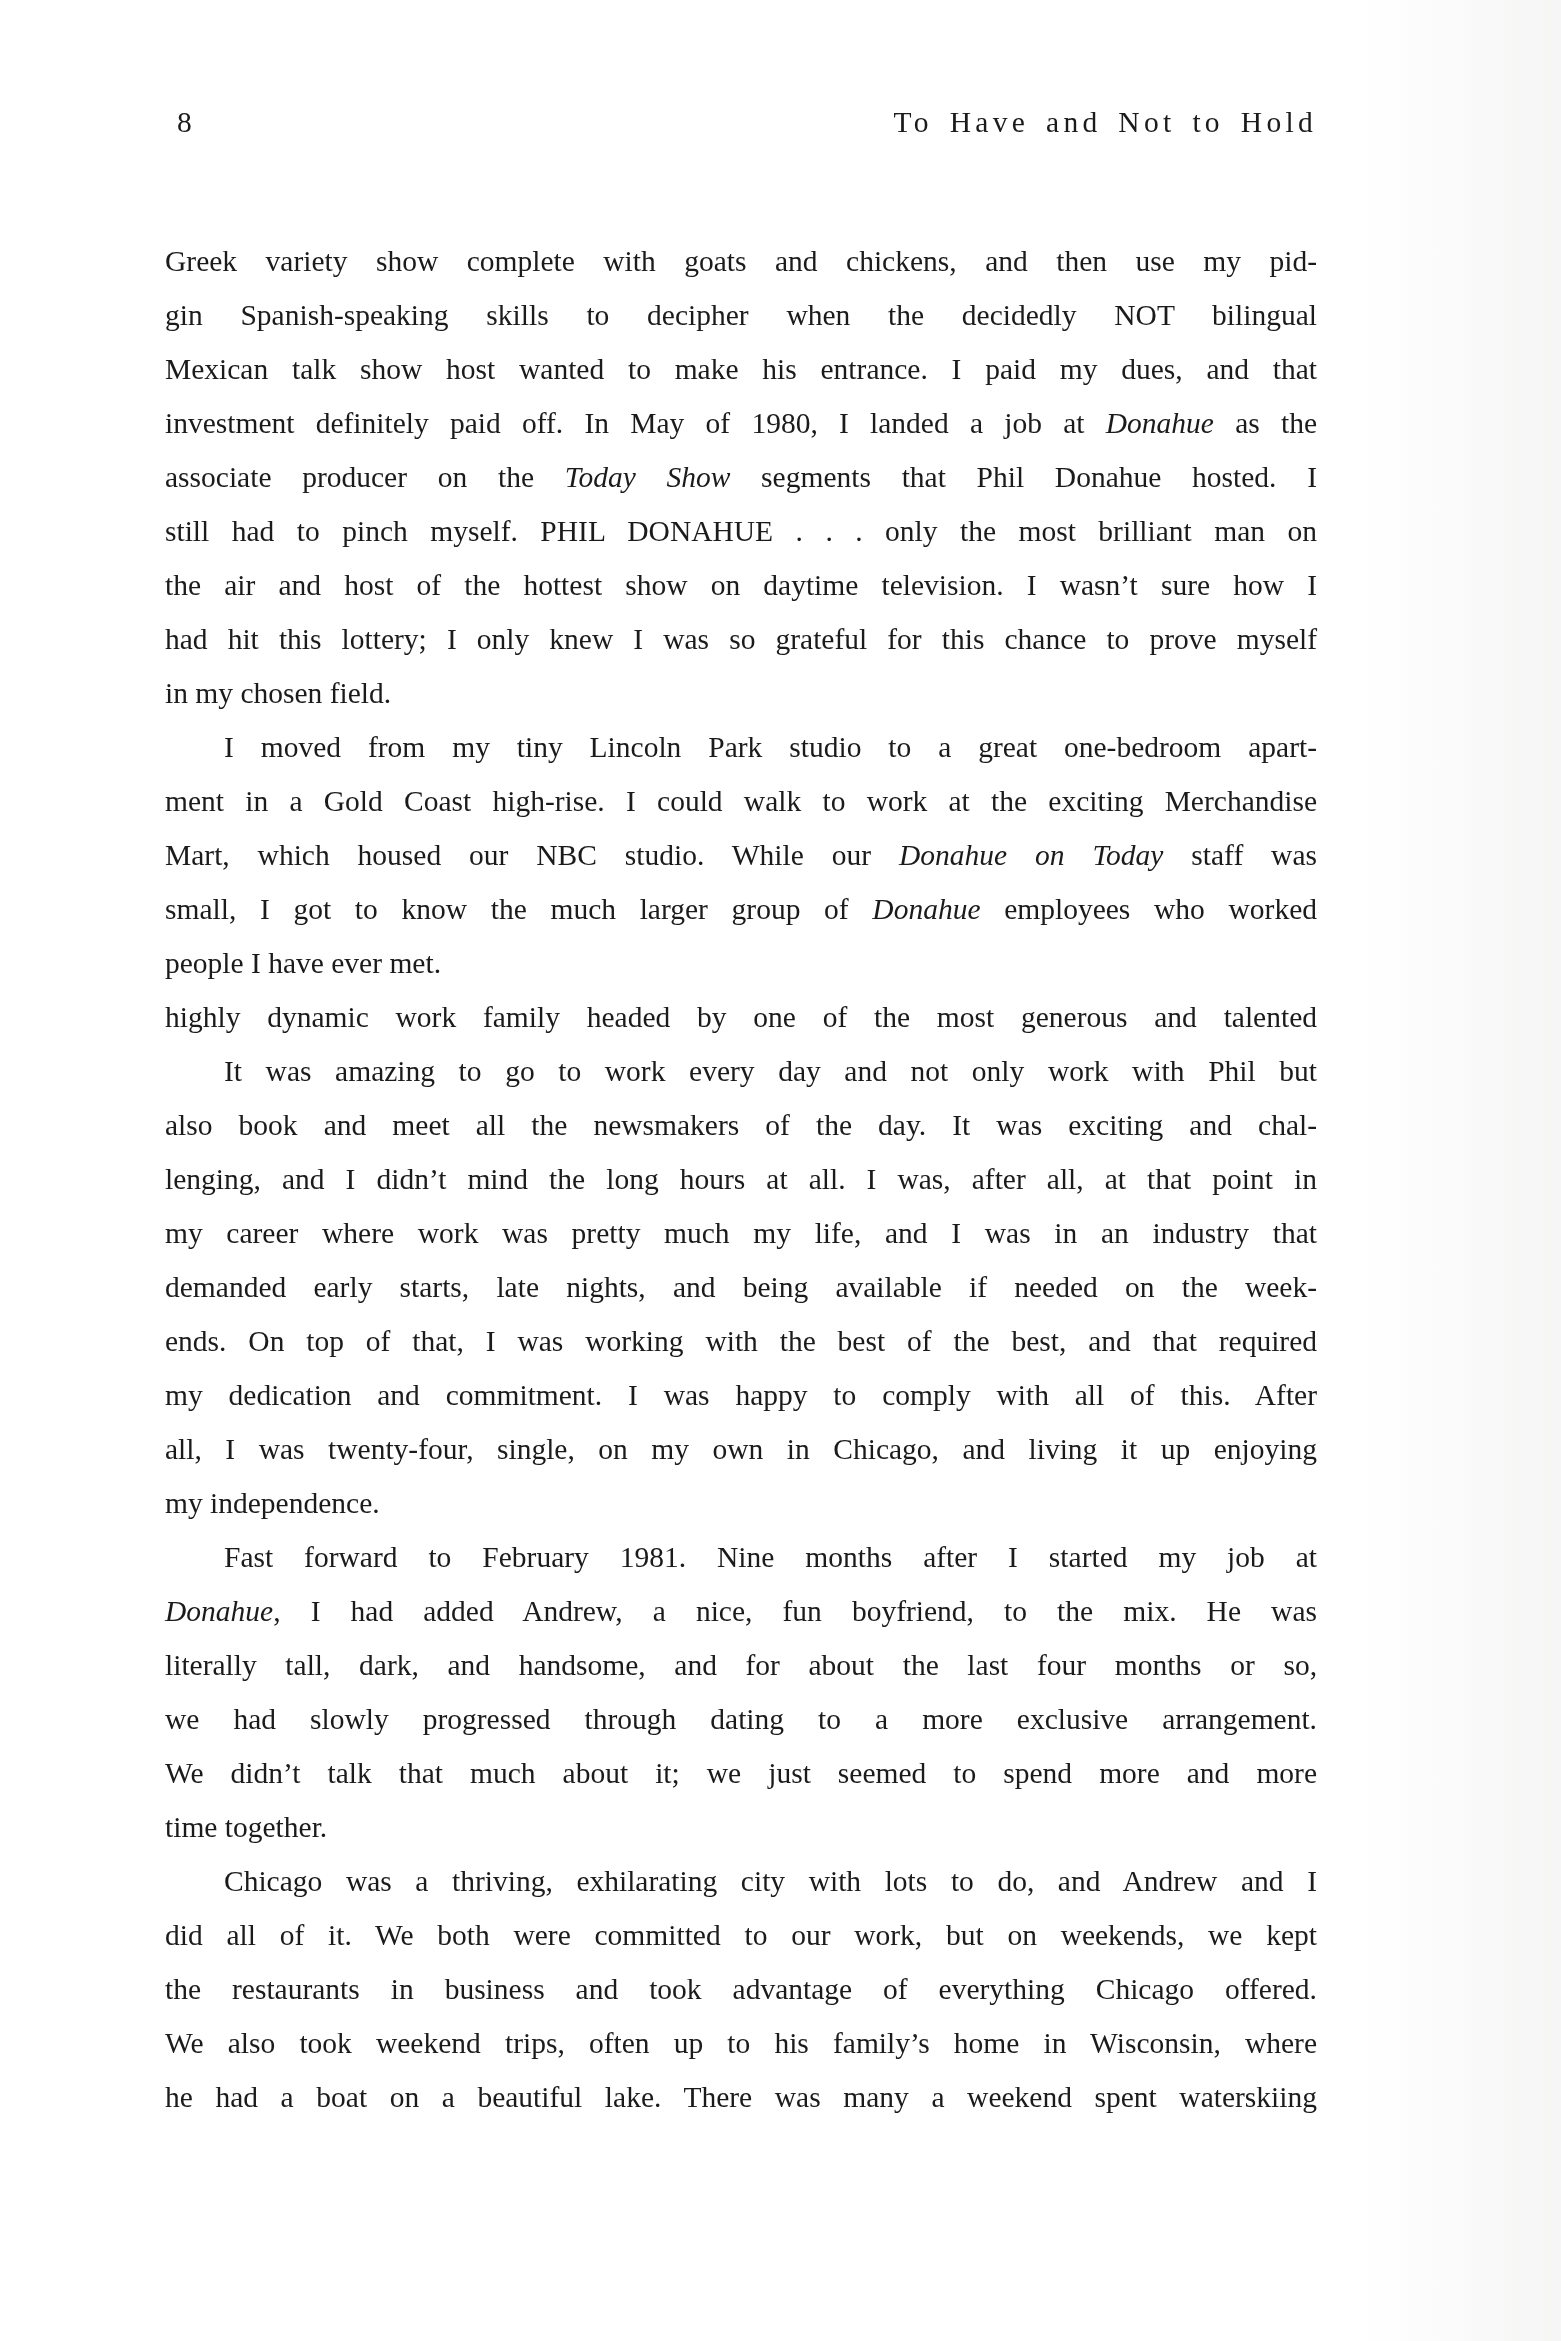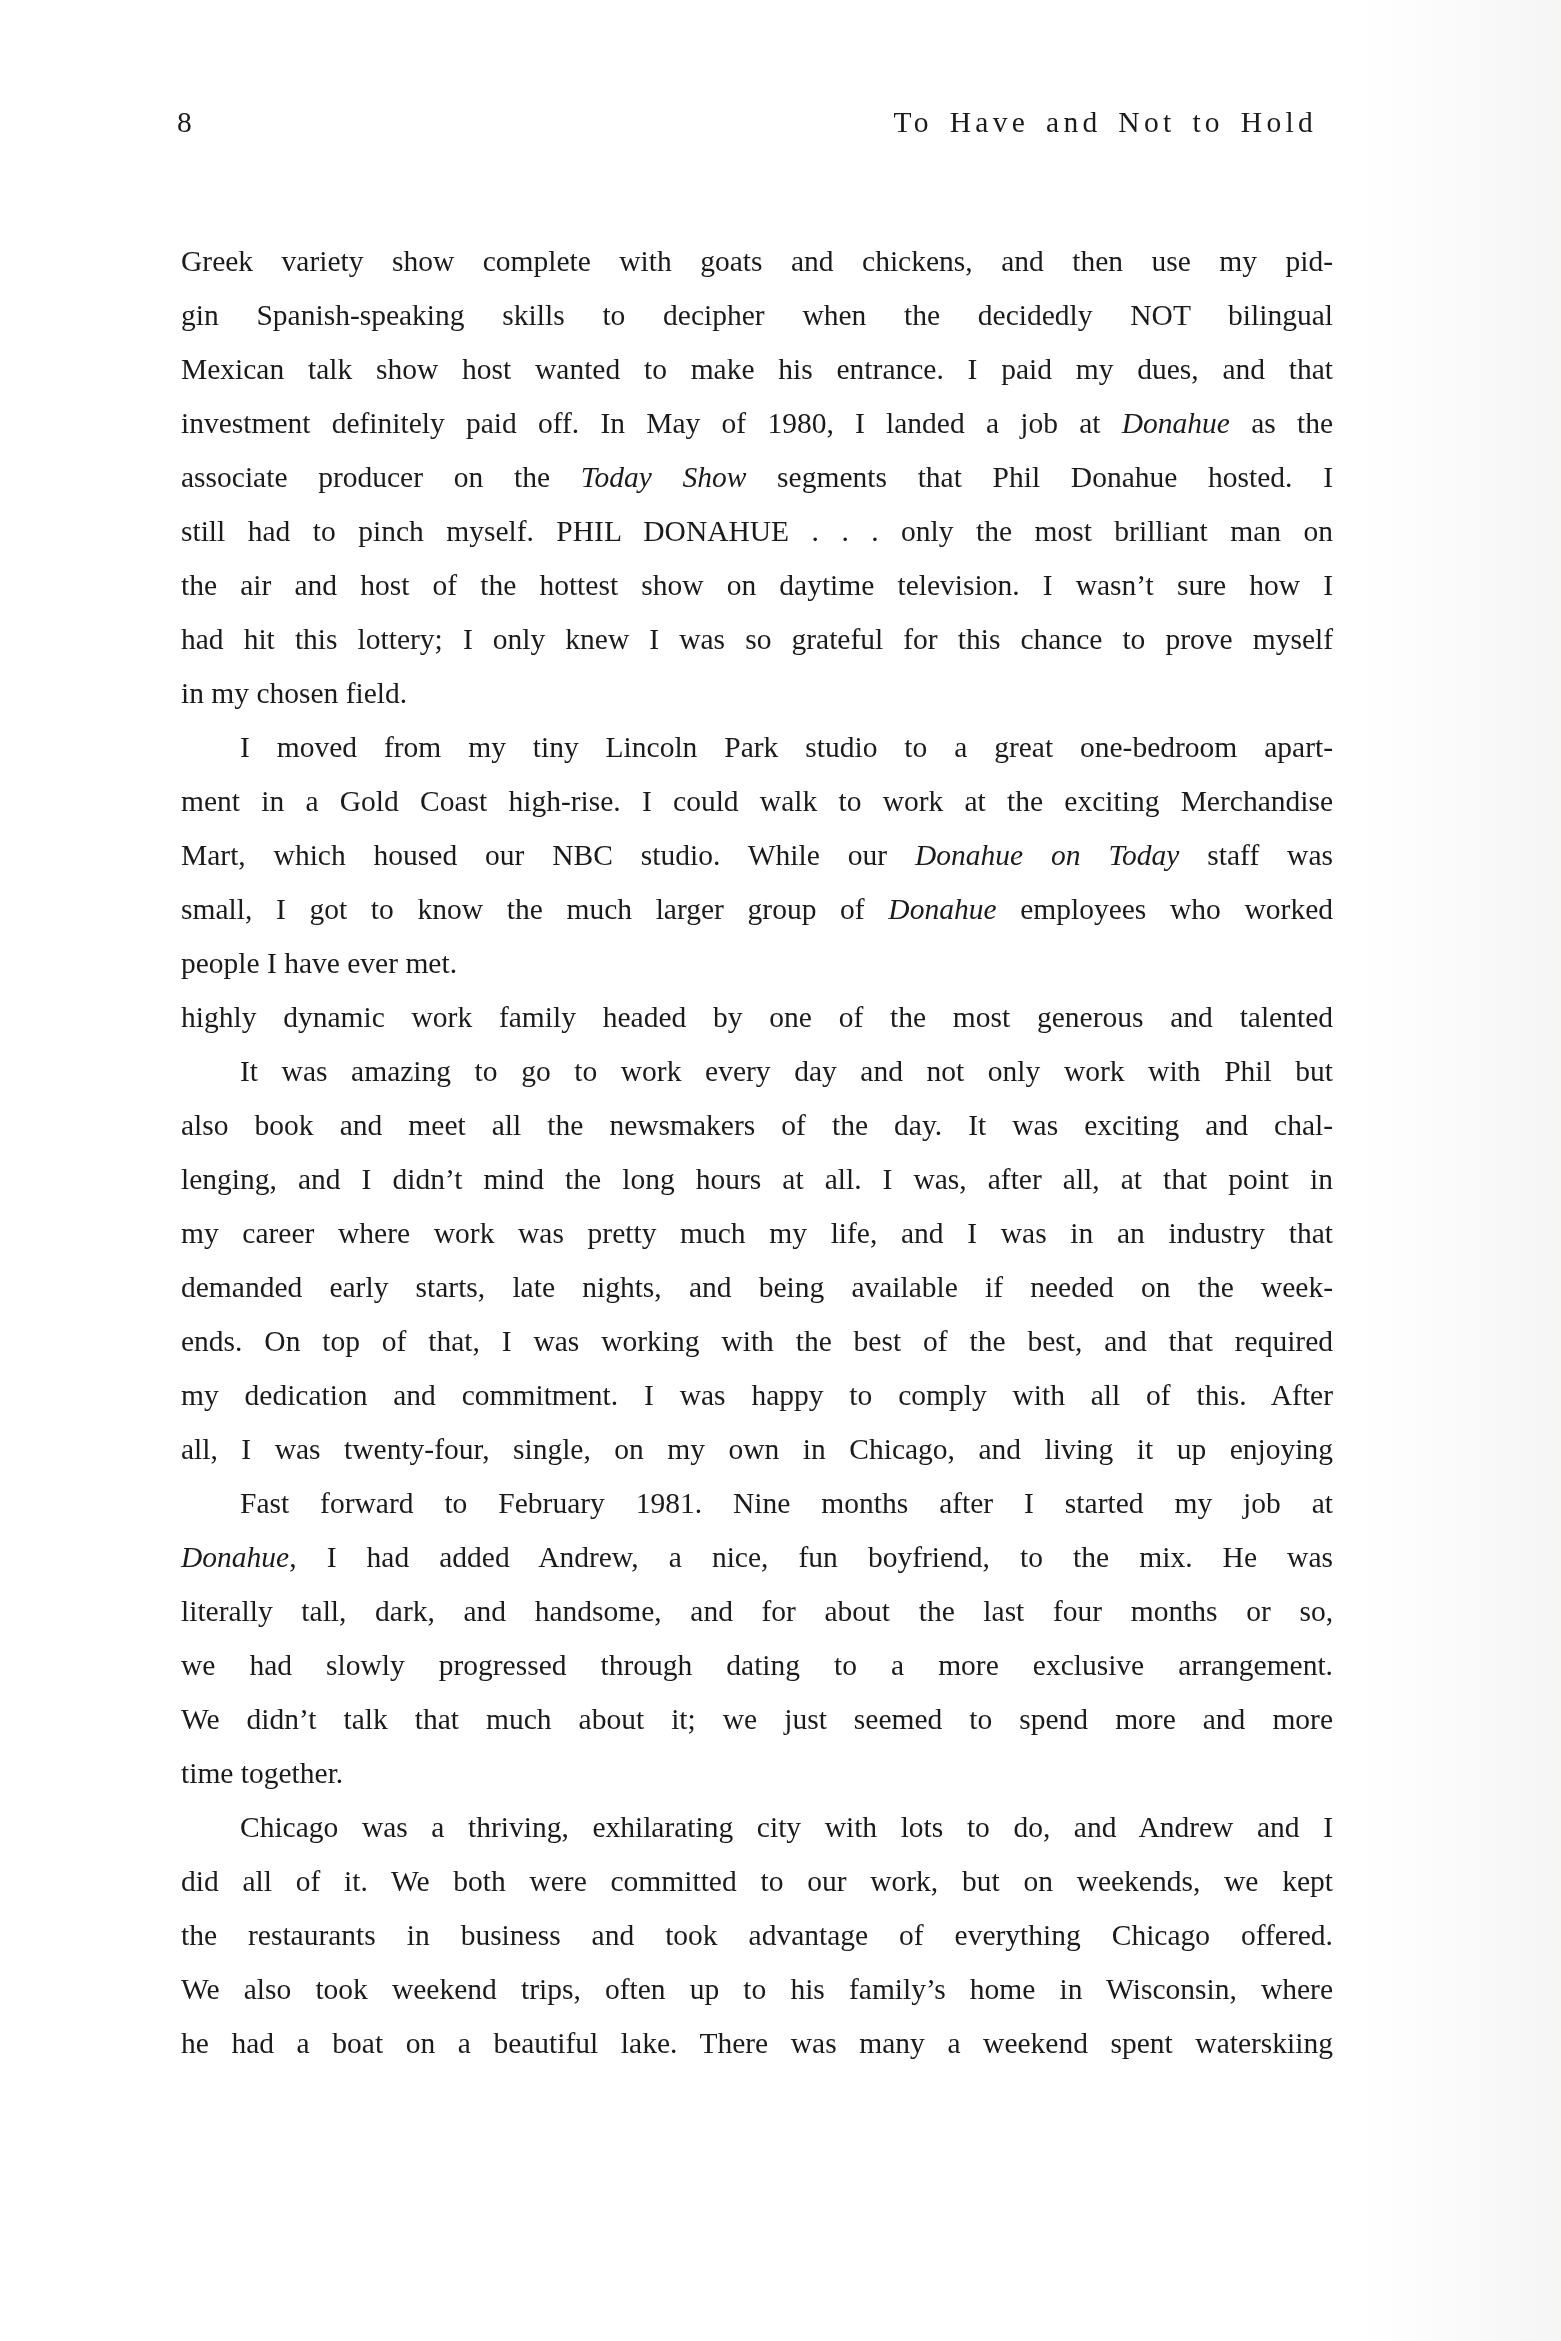--- a/index.html
+++ b/index.html
@@ -41,21 +41,21 @@
     letter-spacing: 0;
   }
   .running-head {
     display: block;
     text-align: right;
     letter-spacing: 4.3px;
     word-spacing: 5.2px;
   }
   .text-block {
     position: absolute;
-    left: 181px;
+    left: 165px;
     top: 234px;
     width: 1152px;
     font-size: 29.5px;
     line-height: 54px;
   }
   .para {
     margin: 0;
   }
   .line {
     text-align: justify;
@@ -103,20 +103,21 @@
       </div>
       <div class="para">
         <div class="line indent"><span class="seg">It was amazing to go to work every day and not only work with Phil but</span></div>
         <div class="line"><span class="seg">also book and meet all the newsmakers of the day. It was exciting and chal-</span></div>
         <div class="line"><span class="seg">lenging, and I didn’t mind the long hours at all. I was, after all, at that point in</span></div>
         <div class="line"><span class="seg">my career where work was pretty much my life, and I was in an industry that</span></div>
         <div class="line"><span class="seg">demanded early starts, late nights, and being available if needed on the week-</span></div>
         <div class="line"><span class="seg">ends. On top of that, I was working with the best of the best, and that required</span></div>
         <div class="line"><span class="seg">my dedication and commitment. I was happy to comply with all of this. After</span></div>
         <div class="line"><span class="seg">all, I was twenty-four, single, on my own in Chicago, and living it up enjoying</span></div>
+        <div class="line rag"><span class="seg">my independence.</span></div>
       </div>
       <div class="para">
         <div class="line indent"><span class="seg">Fast forward to February 1981. Nine months after I started my job at</span></div>
         <div class="line"><span class="seg it">Donahue</span><span class="seg">, I had added Andrew, a nice, fun boyfriend, to the mix. He was</span></div>
         <div class="line"><span class="seg">literally tall, dark, and handsome, and for about the last four months or so,</span></div>
         <div class="line"><span class="seg">we had slowly progressed through dating to a more exclusive arrangement.</span></div>
         <div class="line"><span class="seg">We didn’t talk that much about it; we just seemed to spend more and more</span></div>
         <div class="line rag"><span class="seg">time together.</span></div>
       </div>
       <div class="para">

